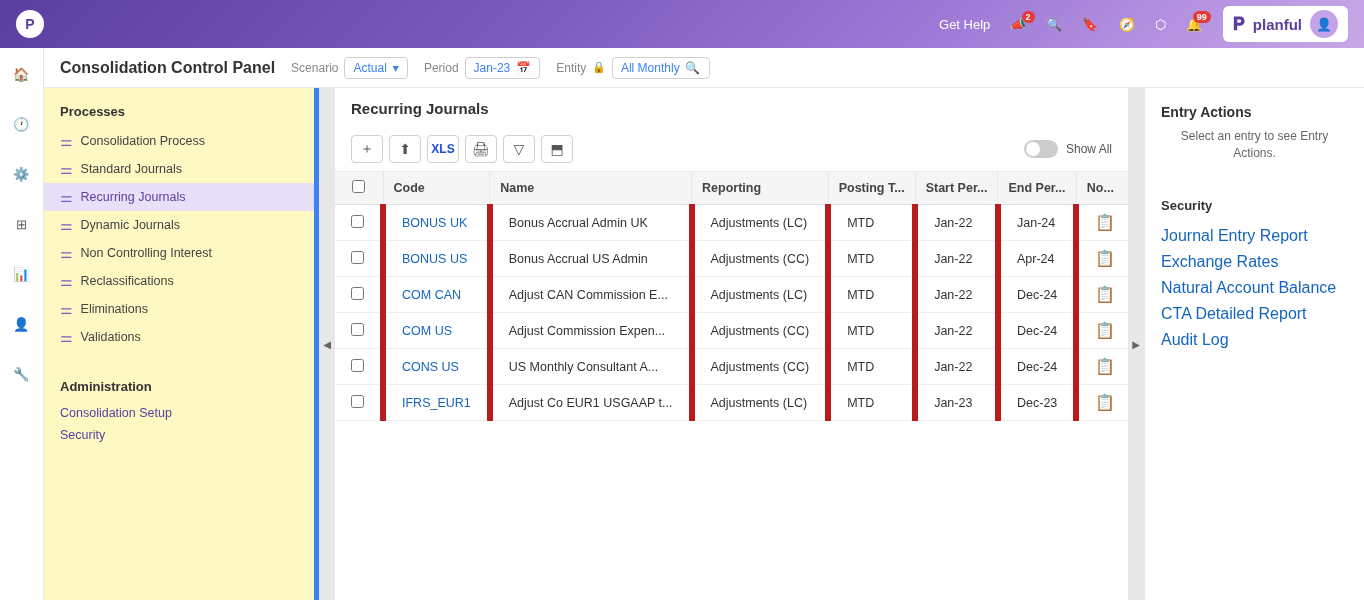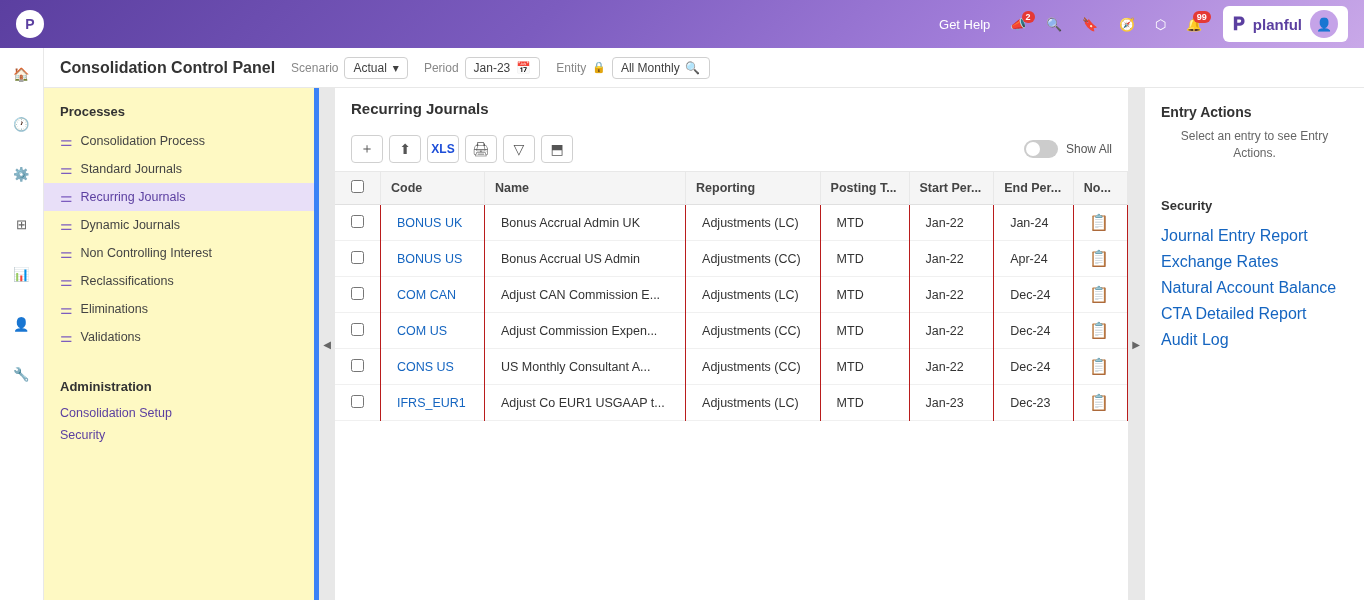--- a/index.html
+++ b/index.html
@@ -62,21 +62,21 @@
     .header-bar {
       height: 40px; background: white; border-bottom: 1px solid #e8e8e8;
       display: flex; align-items: center; padding: 0 16px; gap: 0; flex-shrink: 0;
     }
     .page-title { font-size: 16px; font-weight: 600; color: #333; }
     .header-controls { display: flex; align-items: center; gap: 16px; margin-left: 16px; }
     .filter-group { display: flex; align-items: center; gap: 6px; }
     .filter-label { font-size: 12px; color: #888; }
     .filter-select {
       border: 1px solid #d0d0d0; border-radius: 4px; padding: 3px 8px;
-      font-size: 12px; background: white; cursor: pointer; color: #404040;
+      font-size: 12px; background: white; cursor: pointer; color: #3b82f6;
       display: flex; align-items: center; gap: 6px;
     }
     .filter-icon { color: #5b3fa0; font-size: 11px; }
 
     
     .body-area { flex: 1; display: flex; overflow: hidden; }
 
     
     .process-nav {
       width: 275px; background: #fef9c3; border-right: 5px solid #3b82f6;
@@ -123,21 +123,21 @@
 
     
     .table-wrapper { flex: 1; overflow-y: auto; }
     table { width: 100%; border-collapse: collapse; font-size: 12.5px; }
     thead tr { background: #f5f5f5; border-bottom: 1px solid #e0e0e0; }
     thead th {
       padding: 8px 10px; text-align: left; font-weight: 600; color: #444;
       white-space: nowrap; border-right: 1px solid #e8e8e8;
     }
     tbody tr { border-bottom: 1px solid #f0f0f0; }
-    tbody td { padding: 8px 16px; color: #333; border-right: 1px solid #b91c1c; white-space: nowrap; }
+    tbody td { padding: 8px 16px; color: #333; border-right: 6px solid #b91c1c; white-space: nowrap; }
     .checkbox-col { width: 32px; text-align: center; }
     .code-link { color: #1565c0; cursor: pointer; }
     .action-icon { color: #1976d2; font-size: 16px; cursor: pointer; }
 
     
     .right-panel {
       width: 220px; background: white; border-left: 1px solid #e8e8e8;
       padding: 16px; flex-shrink: 0; overflow-y: auto;
     }
     .right-panel-title { font-size: 14px; font-weight: 600; color: #333; margin-bottom: 8px; }

